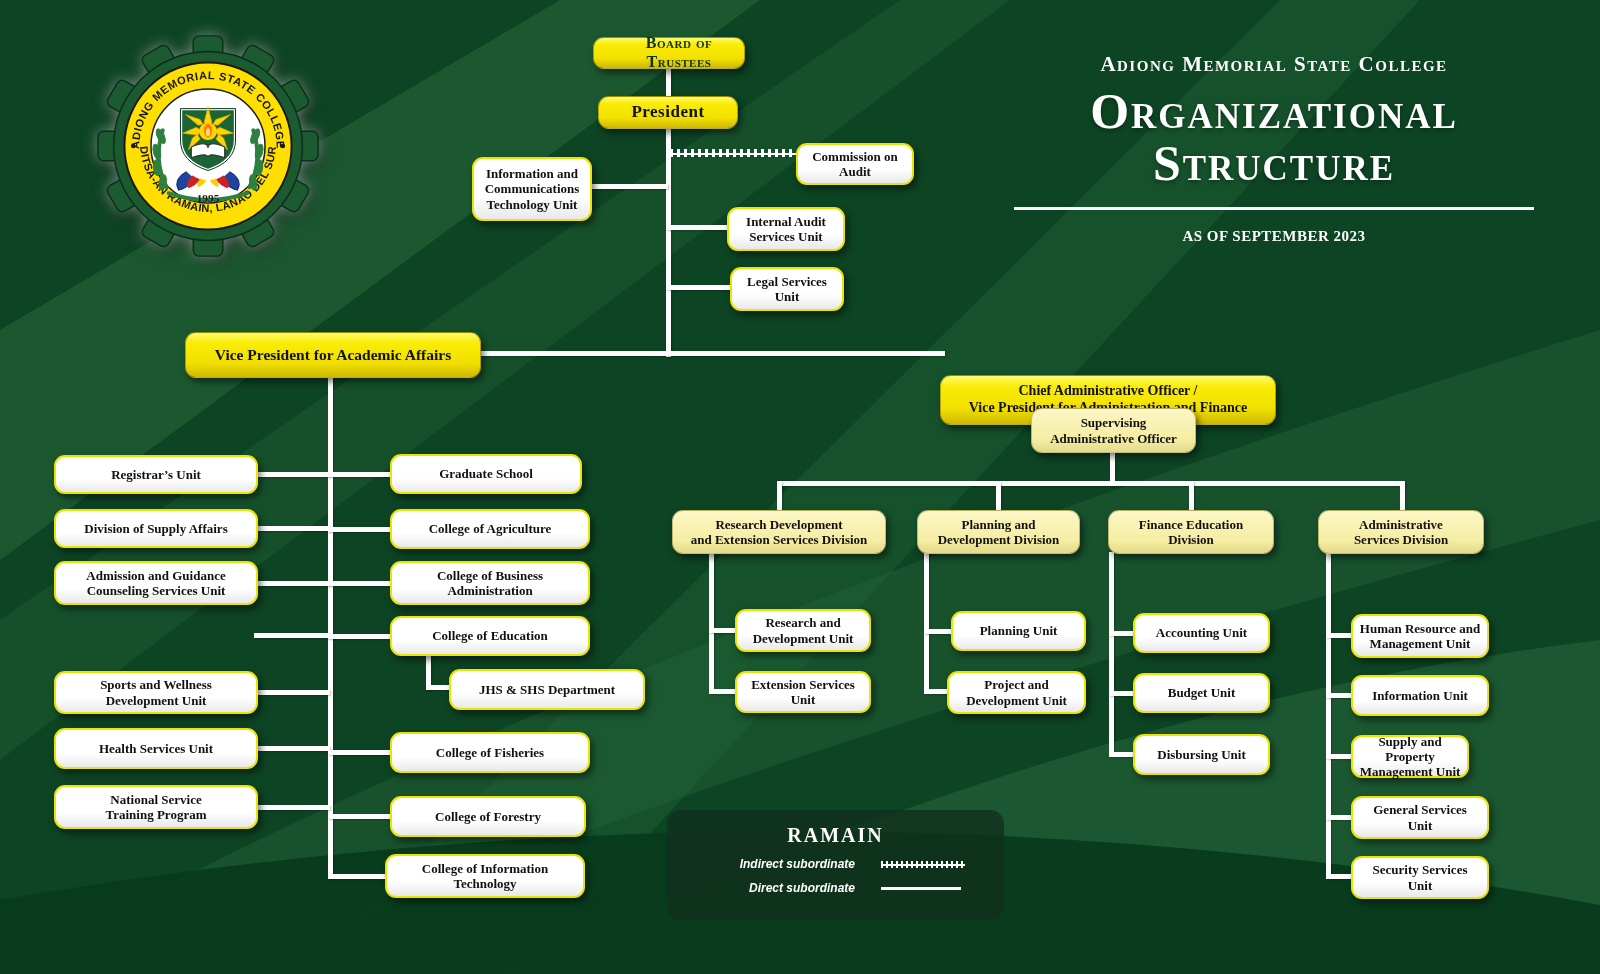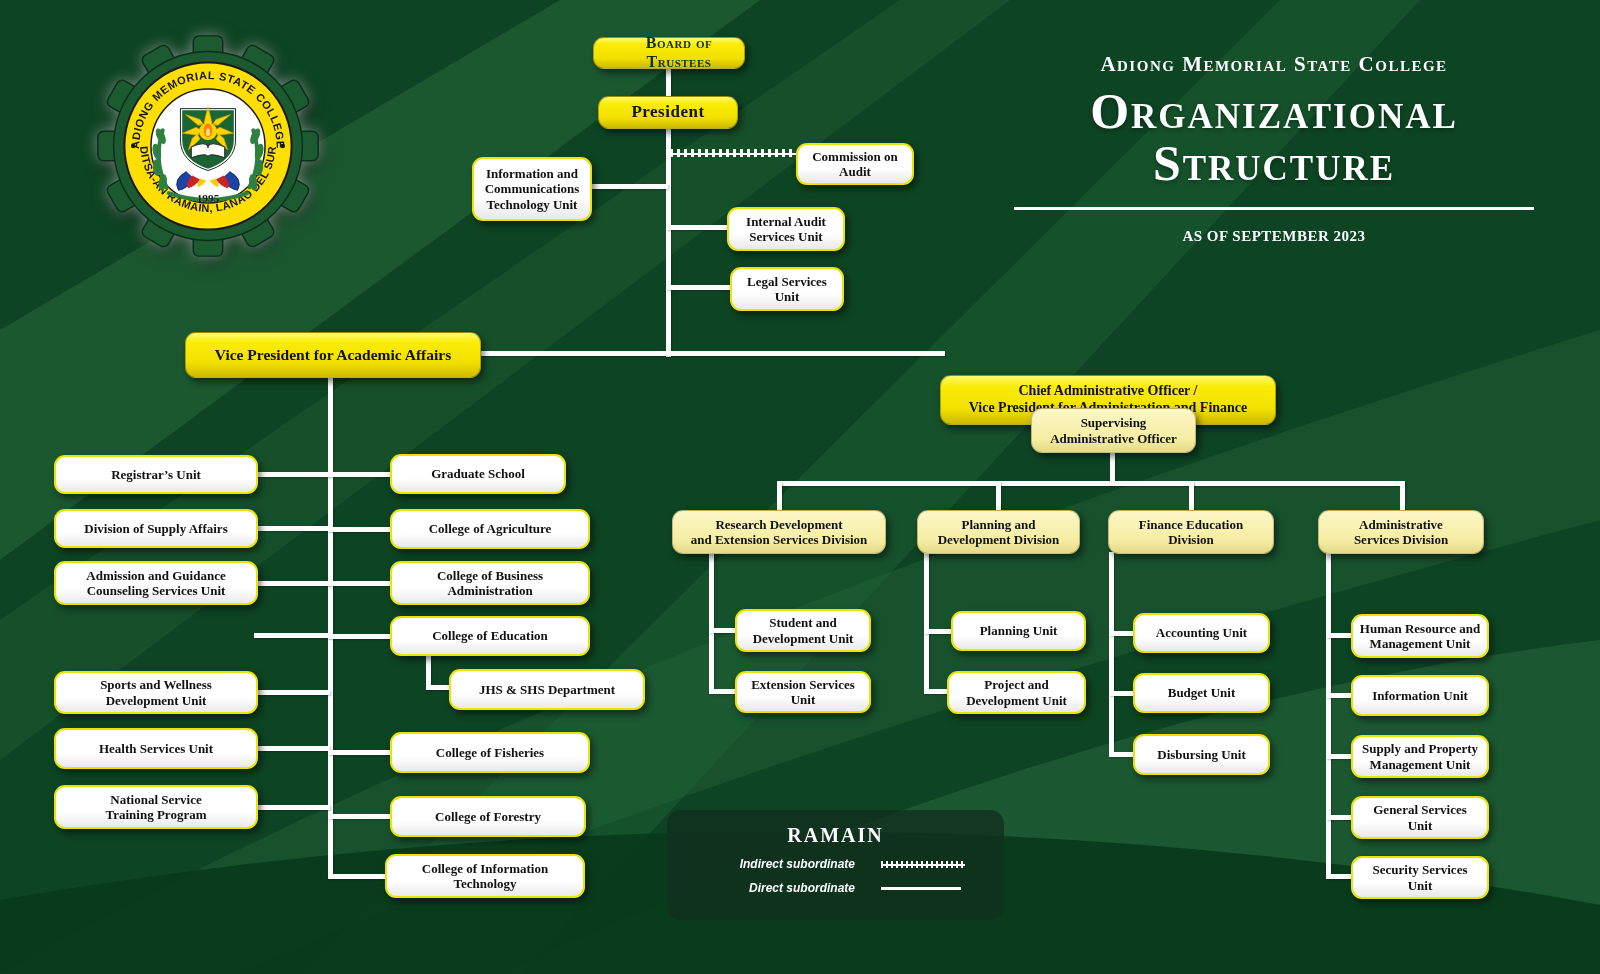--- a/index.html
+++ b/index.html
@@ -154,57 +154,57 @@
 Administrative Officer</div>
   <div class="node white f13" style="left:54px;top:509px;width:204px;height:39px">Division of Supply Affairs</div>
   <div class="node white f13" style="left:54px;top:561px;width:204px;height:44px">Admission and Guidance
 Counseling Services Unit</div>
   <div class="node white f13" style="left:54px;top:671px;width:204px;height:43px">Sports and Wellness
 Development Unit</div>
   <div class="node white f13" style="left:54px;top:728px;width:204px;height:41px">Health Services Unit</div>
   <div class="node white f13" style="left:54px;top:785px;width:204px;height:44px">National Service
 Training Program</div>
 
-  <div class="node white f13" style="left:390px;top:454px;width:176px;height:40px">Graduate School</div>
+  <div class="node white f13" style="left:390px;top:454px;width:192px;height:40px">Graduate School</div>
   <div class="node white f13" style="left:390px;top:509px;width:200px;height:40px">College of Agriculture</div>
   <div class="node white f13" style="left:390px;top:561px;width:200px;height:44px">College of Business
 Administration</div>
   <div class="node white f13" style="left:390px;top:616px;width:200px;height:40px">College of Education</div>
   <div class="node white f13" style="left:449px;top:669px;width:196px;height:41px">JHS &amp; SHS Department</div>
   <div class="node white f13" style="left:390px;top:732px;width:200px;height:41px">College of Fisheries</div>
   <div class="node white f13" style="left:390px;top:796px;width:196px;height:41px">College of Forestry</div>
   <div class="node white f13" style="left:385px;top:854px;width:200px;height:44px">College of Information
 Technology</div>
 
   <div class="node pale f13" style="left:672px;top:510px;width:214px;height:44px">Research Development
 and Extension Services Division</div>
   <div class="node pale f13" style="left:917px;top:510px;width:163px;height:44px">Planning and
 Development Division</div>
   <div class="node pale f13" style="left:1108px;top:510px;width:166px;height:44px">Finance Education
 Division</div>
   <div class="node pale f13" style="left:1318px;top:510px;width:166px;height:44px">Administrative
 Services Division</div>
 
-  <div class="node white f13" style="left:735px;top:609px;width:136px;height:43px">Student and
+  <div class="node white f13" style="left:735px;top:609px;width:136px;height:43px">Research and
 Development Unit</div>
   <div class="node white f13" style="left:735px;top:671px;width:136px;height:42px">Extension Services
 Unit</div>
 
   <div class="node white f13" style="left:951px;top:611px;width:135px;height:40px">Planning Unit</div>
   <div class="node white f13" style="left:947px;top:671px;width:139px;height:43px">Project and
 Development Unit</div>
 
   <div class="node white f13" style="left:1133px;top:613px;width:137px;height:40px">Accounting Unit</div>
   <div class="node white f13" style="left:1133px;top:673px;width:137px;height:40px">Budget Unit</div>
   <div class="node white f13" style="left:1133px;top:734px;width:137px;height:41px">Disbursing Unit</div>
 
   <div class="node white f13" style="left:1351px;top:614px;width:138px;height:44px">Human Resource and
 Management Unit</div>
   <div class="node white f13" style="left:1351px;top:675px;width:138px;height:41px">Information Unit</div>
-  <div class="node white f13" style="left:1351px;top:735px;width:138px;height:43px">Supply and Property
+  <div class="node white f13" style="left:1351px;top:735px;width:118px;height:43px">Supply and Property
 Management Unit</div>
   <div class="node white f13" style="left:1351px;top:796px;width:138px;height:43px">General Services
 Unit</div>
   <div class="node white f13" style="left:1351px;top:856px;width:138px;height:43px">Security Services
 Unit</div>
 
   <div id="title-block">
     <div id="title-college">Adiong Memorial State College</div>
     <div id="title-main"><span>Organizational</span><br><span>Structure</span></div>
     <div id="title-rule"></div>

